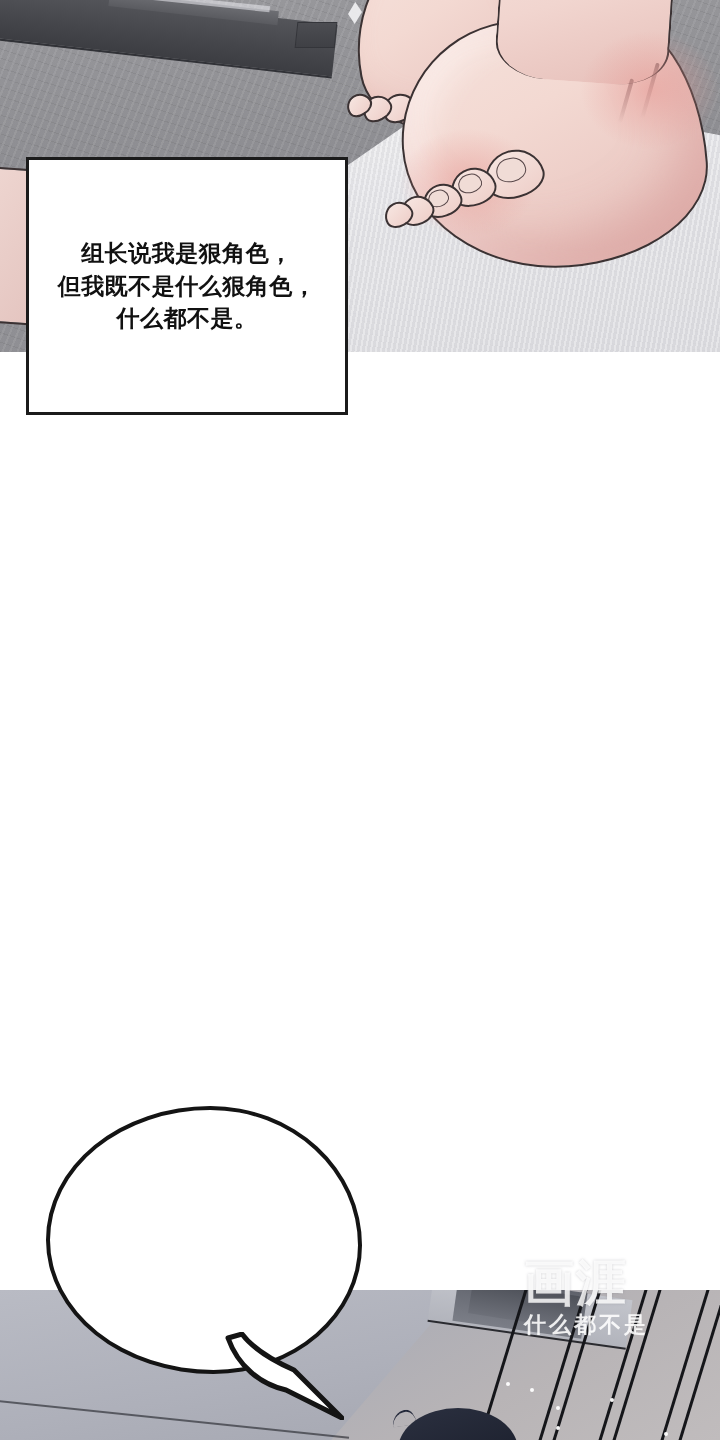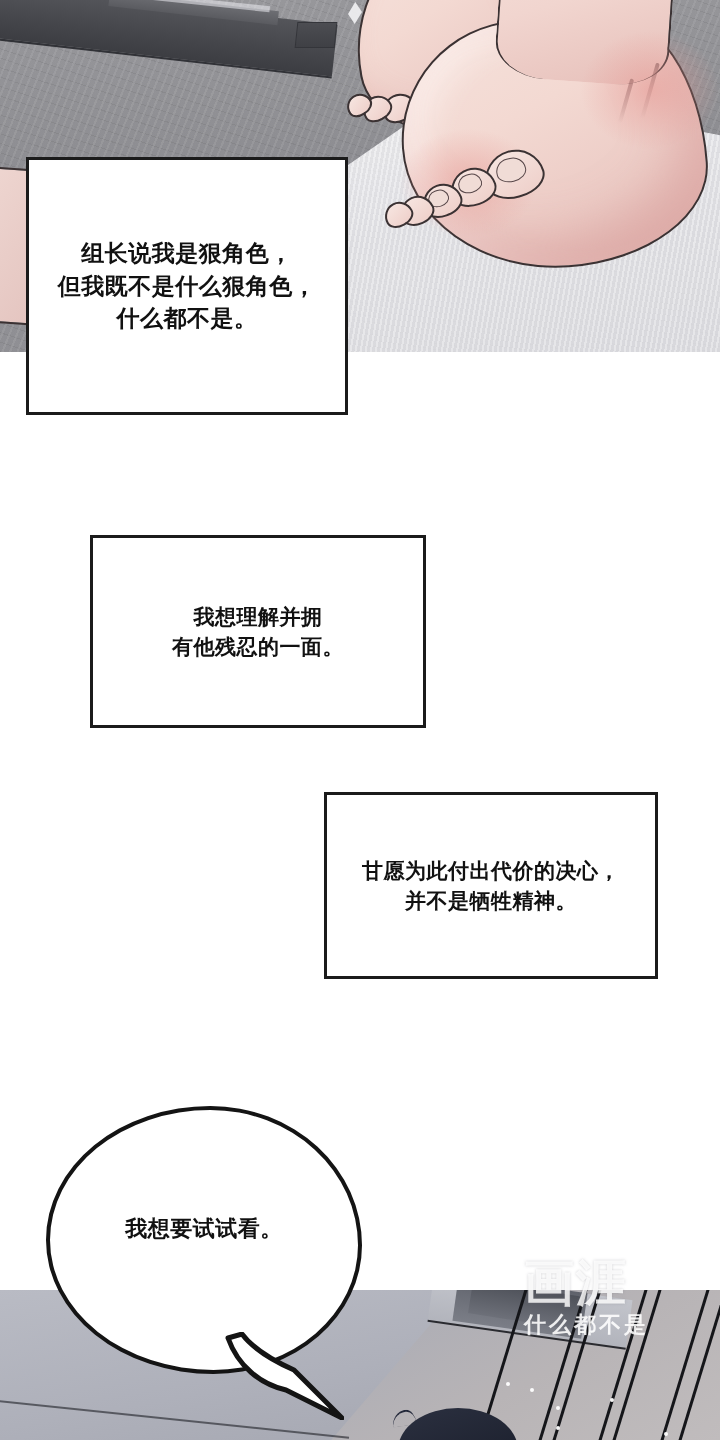--- a/index.html
+++ b/index.html
@@ -408,29 +408,21 @@
       <div class="toe" style="left:-14px;top:52px;width:25px;height:21px;transform:rotate(-28deg);"></div>
     </div>
   </div>
 
   <div class="tbox" id="tbox-1">
     <span>组长说我是狠角色，
 但我既不是什么狠角色，
 什么都不是。</span>
   </div>
 
-  <div class="tbox" id="tbox-2">
-    <span>我想理解并拥
-有他残忍的一面。</span>
-  </div>
-
-  <div class="tbox" id="tbox-3">
-    <span>甘愿为此付出代价的决心，
-并不是牺牲精神。</span>
-  </div>
+
 
   <div class="panel-bottom">
     <div class="floor2-light"></div>
     <div class="panel-edge"></div>
     <div class="wall-dark"></div>
     <div class="wall-dark2"></div>
 
     <div class="blind" style="left:500px;"></div>
     <div class="blind" style="left:560px;"></div>
     <div class="blind" style="left:574px;"></div>
@@ -446,21 +438,20 @@
     <div class="dust" style="left:556px;top:136px;"></div>
     <div class="dust" style="left:664px;top:142px;"></div>
 
     <div class="floor-line"></div>
     <div class="hair-strand"></div>
     <div class="hair"></div>
   </div>
 
   <div class="bubble-wrap">
     <div class="bubble"></div>
-    <div class="bubble-text">我想要试试看。</div>
     <svg class="bubble-tail" viewBox="0 0 120 88">
       <path d="M4,6 C14,34 36,52 62,58 L118,86 L70,38 C52,30 30,18 18,2 Z" fill="#ffffff" stroke="#141414" stroke-width="5" stroke-linejoin="round"></path>
     </svg>
   </div>
 
   <div class="watermark">
     <div class="wm-logo">画涯</div>
     <div class="wm-sub">什么都不是</div>
   </div>
 

